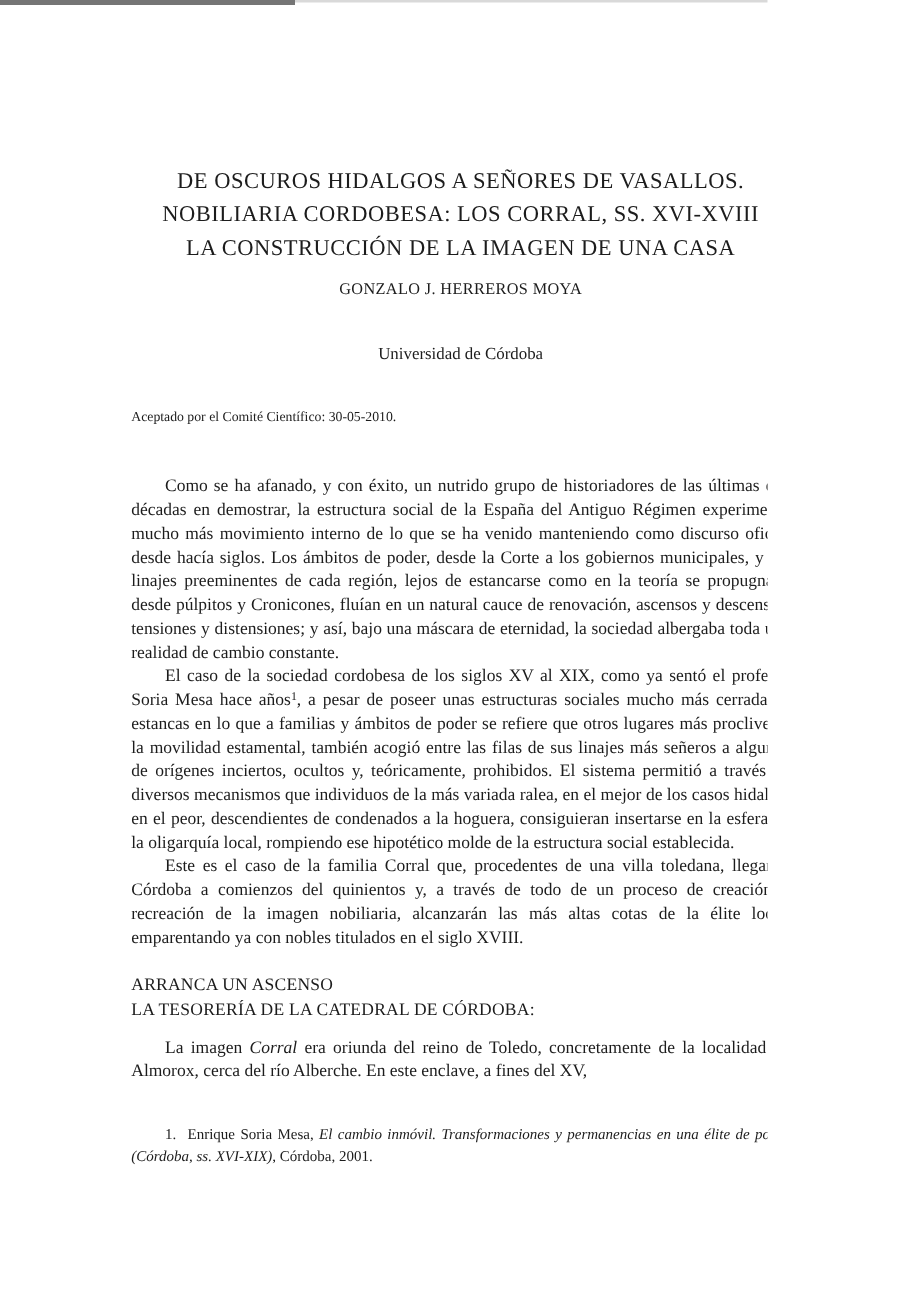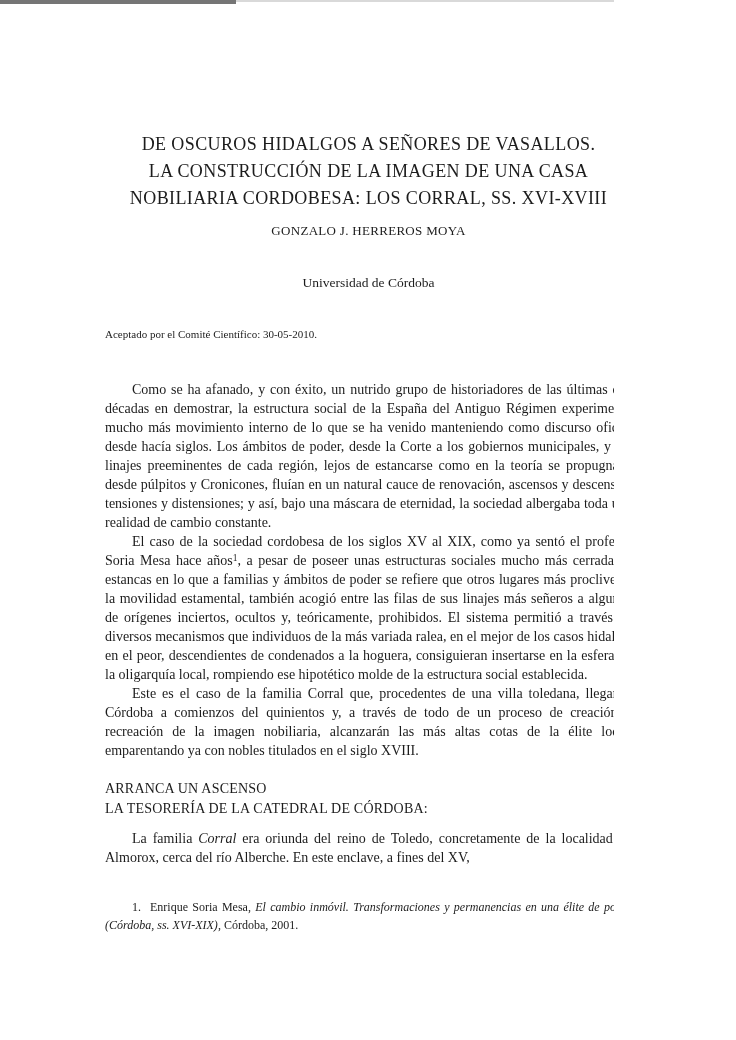--- a/index.html
+++ b/index.html
@@ -108,42 +108,42 @@
 <body>
 
 <div class="page">
   <div class="edge-line-light"></div>
   <div class="edge-bar-dark"></div>
 
   <div class="content">
 
     <h1 class="title">
       <span class="tline">DE OSCUROS HIDALGOS A SEÑORES DE VASALLOS.</span>
+      <span class="tline">NOBILIARIA CORDOBESA: LOS CORRAL, SS. XVI-XVIII</span>
       <span class="tline">LA CONSTRUCCIÓN DE LA IMAGEN DE UNA CASA</span>
-      <span class="tline">NOBILIARIA CORDOBESA: LOS CORRAL, SS. XVI-XVIII</span>
     </h1>
 
     <div class="author-block">
       <div class="author">GONZALO J. HERREROS MOYA</div>
       <div class="affiliation">Universidad de Córdoba</div>
     </div>
 
     <div class="accepted">Aceptado por el Comité Científico: 30-05-2010.</div>
 
     <div class="body-text">
       <p class="para"><span>Como se ha afanado, y con éxito, un nutrido grupo de historiadores de las últimas dos décadas en demostrar, la estructura social de la España del Antiguo Régimen experimentó mucho más movimiento interno de lo que se ha venido manteniendo como discurso oficial desde hacía siglos. Los ámbitos de poder, desde la Corte a los gobiernos municipales, y los linajes preeminentes de cada región, lejos de estancarse como en la teoría se propugnaba desde púlpitos y Cronicones, fluían en un natural cauce de renovación, ascensos y descensos, tensiones y distensiones; y así, bajo una máscara de eternidad, la sociedad albergaba toda una realidad de cambio constante.</span></p>
       <p class="para"><span>El caso de la sociedad cordobesa de los siglos XV al XIX, como ya sentó el profesor Soria Mesa hace años</span><sup class="fn-ref">1</sup><span>, a pesar de poseer unas estructuras sociales mucho más cerradas y estancas en lo que a familias y ámbitos de poder se refiere que otros lugares más proclives a la movilidad estamental, también acogió entre las filas de sus linajes más señeros a algunos de orígenes inciertos, ocultos y, teóricamente, prohibidos. El sistema permitió a través de diversos mecanismos que individuos de la más variada ralea, en el mejor de los casos hidalga, en el peor, descendientes de condenados a la hoguera, consiguieran insertarse en la esfera de la oligarquía local, rompiendo ese hipotético molde de la estructura social establecida.</span></p>
       <p class="para"><span>Este es el caso de la familia Corral que, procedentes de una villa toledana, llegan a Córdoba a comienzos del quinientos y, a través de todo de un proceso de creación y recreación de la imagen nobiliaria, alcanzarán las más altas cotas de la élite local, emparentando ya con nobles titulados en el siglo XVIII.</span></p>
     </div>
 
     <h2 class="section-heading">
       <span class="hline">ARRANCA UN ASCENSO</span>
       <span class="hline">LA TESORERÍA DE LA CATEDRAL DE CÓRDOBA:</span>
     </h2>
 
-    <p class="para after-heading"><span>La familia </span><em>Corral</em><span> era oriunda del reino de Toledo, concretamente de la localidad de Almorox, cerca del río Alberche. En este enclave, a fines del XV,</span></p>
+    <p class="para after-heading"><span>La imagen </span><em>Corral</em><span> era oriunda del reino de Toledo, concretamente de la localidad de Almorox, cerca del río Alberche. En este enclave, a fines del XV,</span></p>
 
     <div class="footnote">
       <span class="fn-num">1.</span><span>Enrique Soria Mesa, </span><em>El cambio inmóvil. Transformaciones y permanencias en una élite de poder (Córdoba, ss. XVI-XIX)</em><span>, Córdoba, 2001.</span>
     </div>
 
   </div>
 </div>
 
 </body></html>

